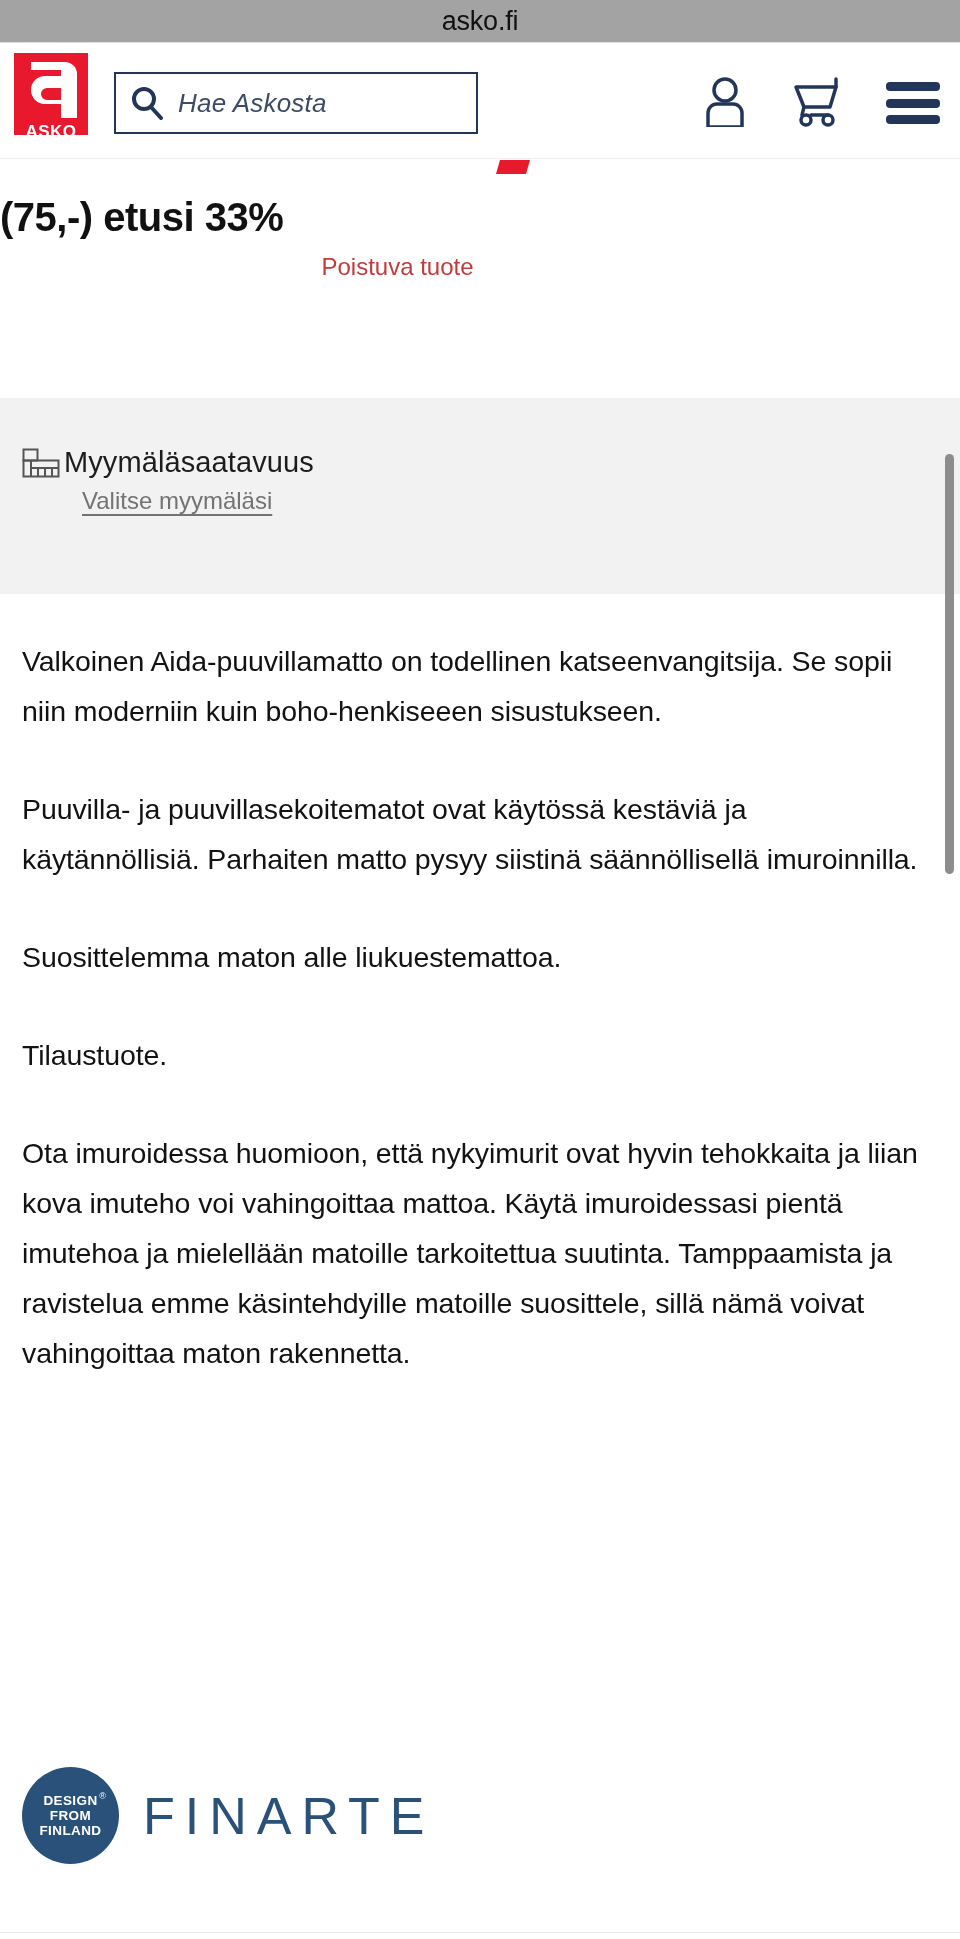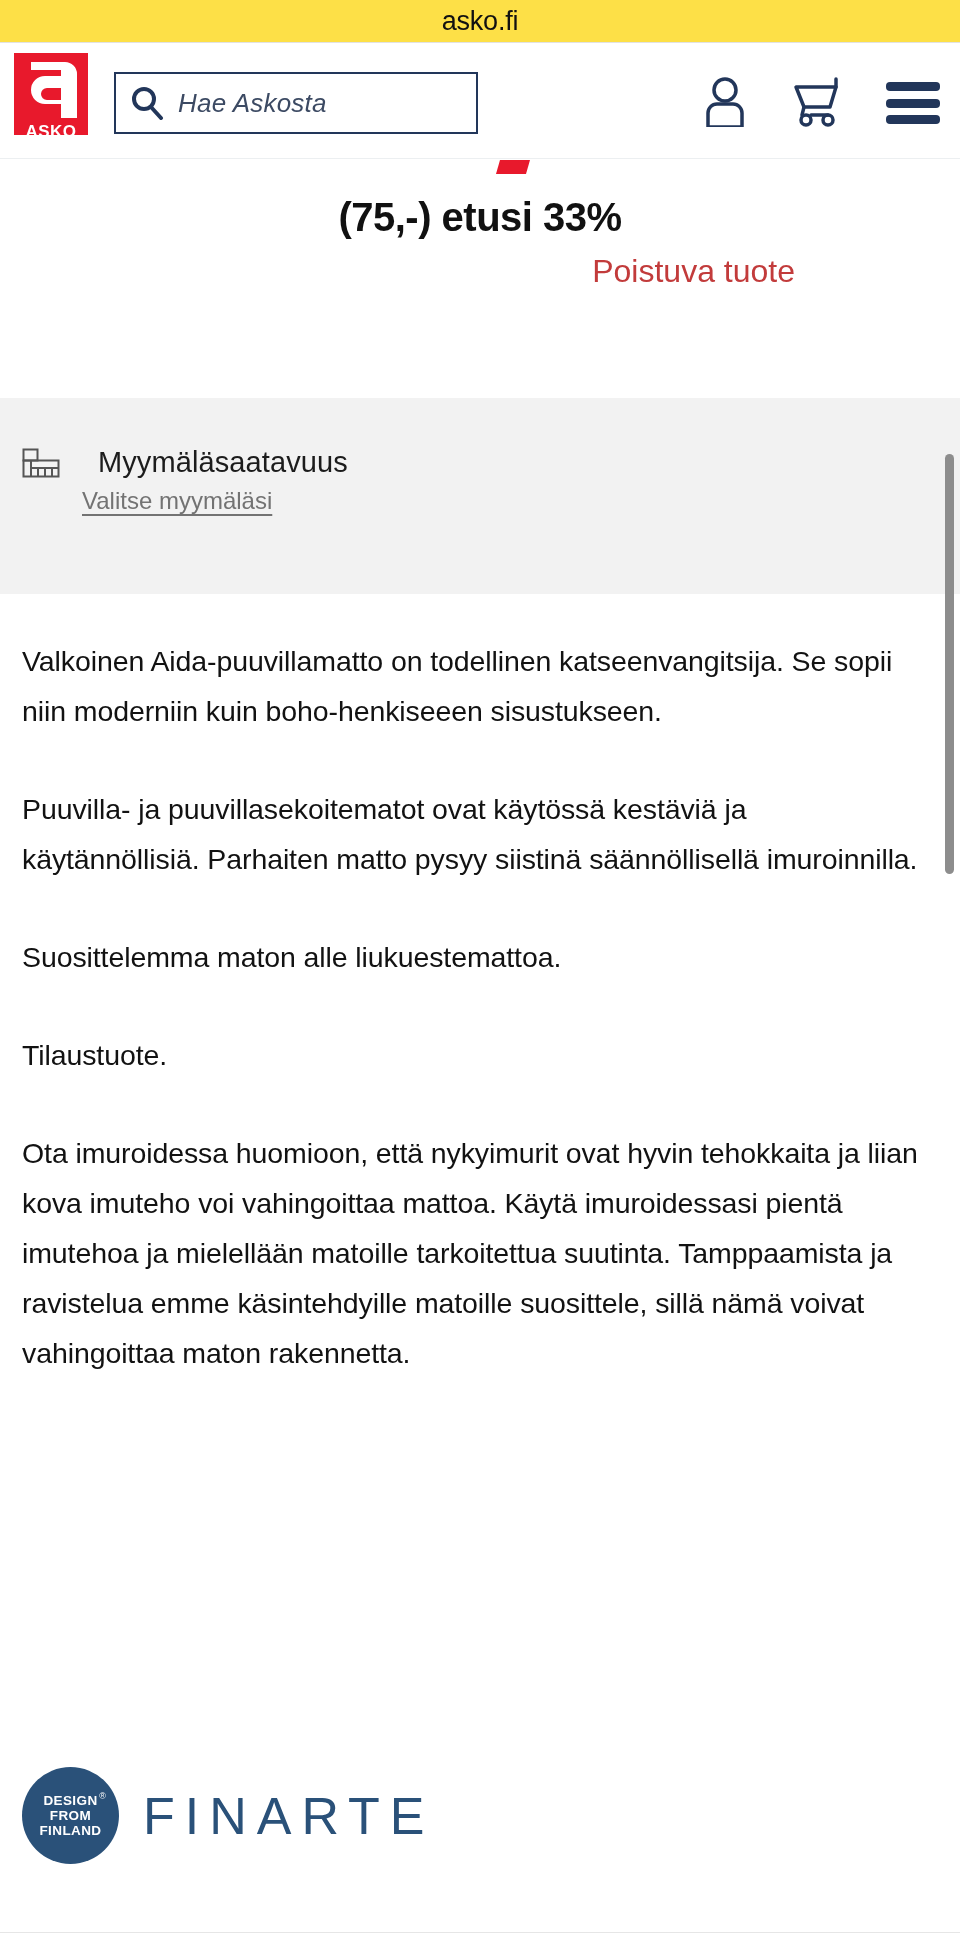--- a/index.html
+++ b/index.html
@@ -16,21 +16,21 @@
     height: 1939px;
     background: #ffffff;
   }
 
   
   .urlbar {
     position: absolute;
     left: 0; top: 0;
     width: 960px; height: 43px;
     display: flex; align-items: center; justify-content: center;
-    background: #fde047;
+    background: #a3a3a3;
     border-bottom: 1px solid #e2e2e2;
   }
   .urlbar-text {
     font-size: 27px;
     color: #111111;
     letter-spacing: -0.2px;
     font-family: "Liberation Sans", sans-serif;
   }
 
   
@@ -125,49 +125,48 @@
     position: absolute;
     left: 498px; top: 0px;
     width: 30px; height: 14px;
     background: #e8192c;
     transform: skewX(-16deg);
   }
   .promo-price {
     position: absolute;
     left: 0; top: 35px;
     width: 960px;
-    text-align: center;
     font-size: 40px;
     font-weight: bold;
     color: #111111;
     letter-spacing: -0.5px;
     font-family: "Liberation Sans", sans-serif;
   }
   .promo-tag {
     position: absolute;
     left: 0; top: 93px;
     width: 795px;
-    text-align: right;
-    font-size: 32px;
+    text-align: center;
+    font-size: 24px;
     color: #c23b3b;
     font-family: "Liberation Sans", sans-serif;
   }
 
   
   .store-block {
     position: absolute;
     left: 0; top: 398px;
     width: 960px; height: 196px;
     background: #f2f2f2;
     padding: 48px 0 0 22px;
   }
   .store-row {
     display: flex;
     align-items: center;
-    gap: 38px;
+    gap: 4px;
   }
   .store-icon {
     width: 38px; height: 30px;
     flex: 0 0 auto;
     display: flex; align-items: center; justify-content: center;
   }
   .store-title {
     font-size: 29px;
     color: #1c1c1c;
     font-family: "Liberation Sans", sans-serif;

